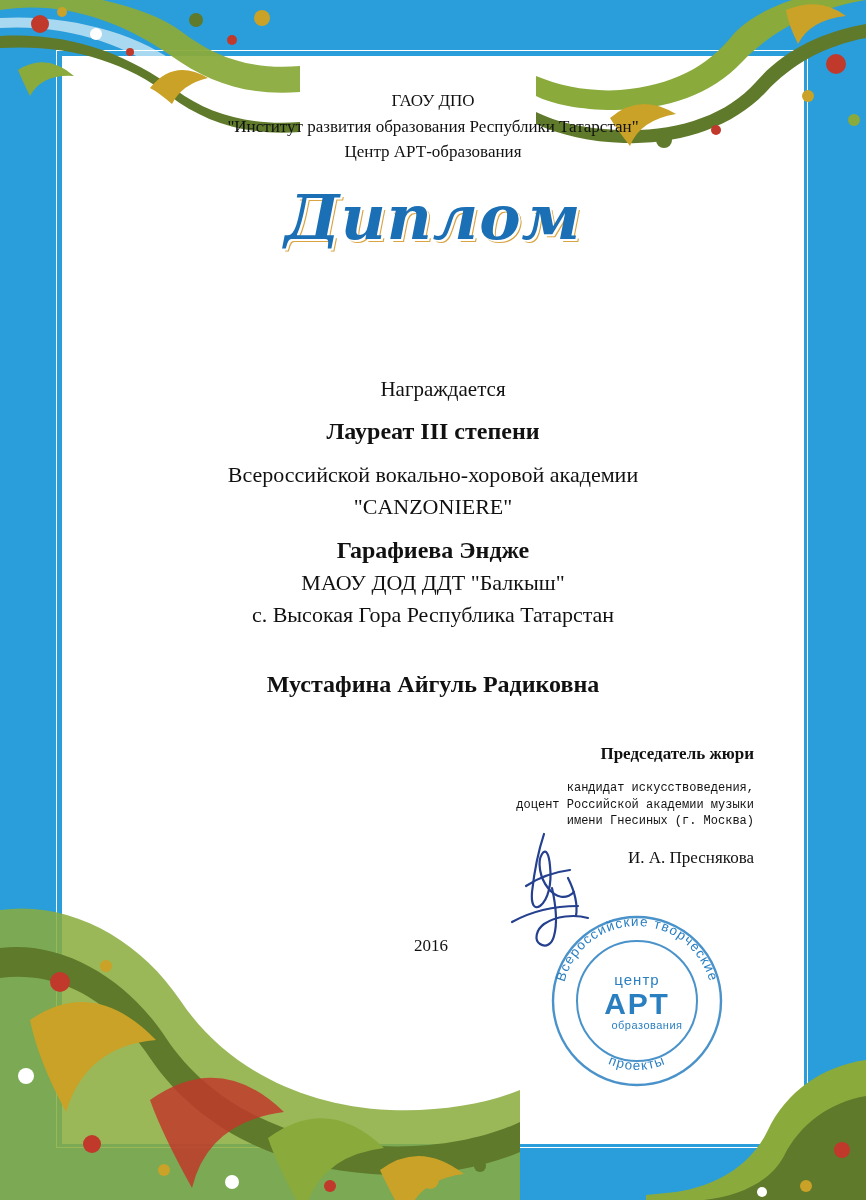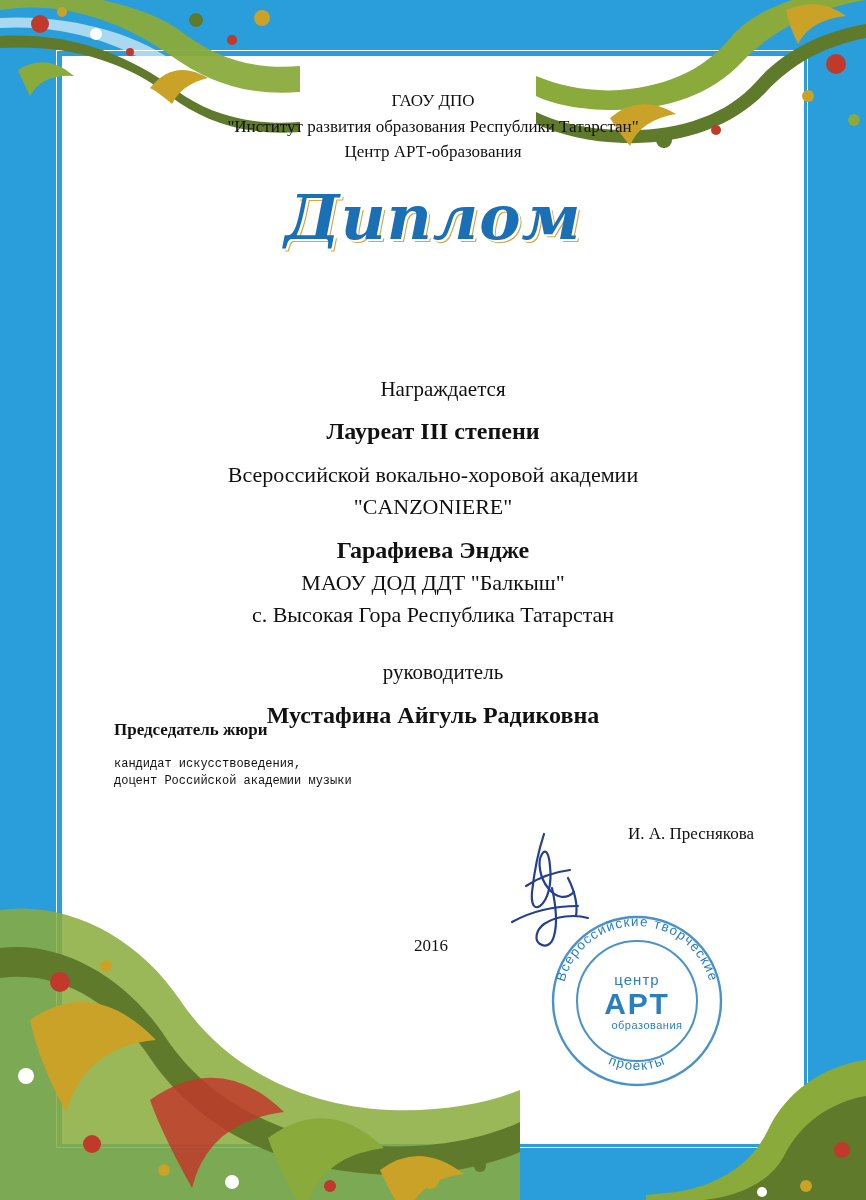--- a/index.html
+++ b/index.html
@@ -86,22 +86,23 @@
   .ln { line-height: 1.45; }
   .ln-reg { font-size: 21px; padding-left: 20px; }
   .ln-bold { font-size: 24px; font-weight: bold; }
   .ln-reg-lg { font-size: 22px; }
   .gap-sm { height: 10px; }
   .gap-md { height: 26px; }
 
   .sig-block {
     position: absolute;
     left: 52px;
-    top: 664px;
+    top: 688px;
     width: 640px;
+    text-align: right;
   }
   .sig-title {
     font-size: 17px;
     font-weight: bold;
     color: #111111;
   }
   .sig-lines {
     font-size: 12px;
     color: #111111;
     line-height: 1.38;
@@ -245,30 +246,30 @@
       <div class="gap-sm"></div>
       <div class="ln ln-bold">Лауреат III степени</div>
       <div class="gap-sm"></div>
       <div class="ln ln-reg-lg">Всероссийской вокально-хоровой академии</div>
       <div class="ln ln-reg-lg">"CANZONIERE"</div>
       <div class="gap-sm"></div>
       <div class="ln ln-bold">Гарафиева Эндже</div>
       <div class="ln ln-reg-lg">МАОУ ДОД ДДТ "Балкыш"</div>
       <div class="ln ln-reg-lg">с. Высокая Гора Республика Татарстан</div>
       <div class="gap-md"></div>
-      <div class="ln ln-reg">руководитель</div>
       <div class="gap-sm"></div>
       <div class="ln ln-bold">Мустафина Айгуль Радиковна</div>
     </div>
 
     <div class="sig-block">
       <div class="sig-title">Председатель жюри</div>
       <div class="sig-lines">
         <div>кандидат искусствоведения,</div>
         <div>доцент Российской академии музыки</div>
+        <div>имени Гнесиных (г. Москва)</div>
       </div>
       <div class="sig-name">И. А. Преснякова</div>
     </div>
 
     <div class="signature">
       <svg width="150" height="130" viewBox="0 0 150 130">
         <g fill="none" stroke="#24408f" stroke-width="2.2" stroke-linecap="round">
           <path d="M62,8 C56,26 52,48 50,66 C49,78 52,84 58,80 C66,74 70,58 68,40 C67,28 64,22 60,28 C55,36 58,52 66,62 C74,72 84,74 92,66"></path>
           <path d="M44,60 C56,52 72,46 88,44"></path>
           <path d="M70,62 C74,80 76,96 72,110 C70,118 64,122 58,118 C52,114 54,104 62,98 C74,90 92,88 106,92"></path>

